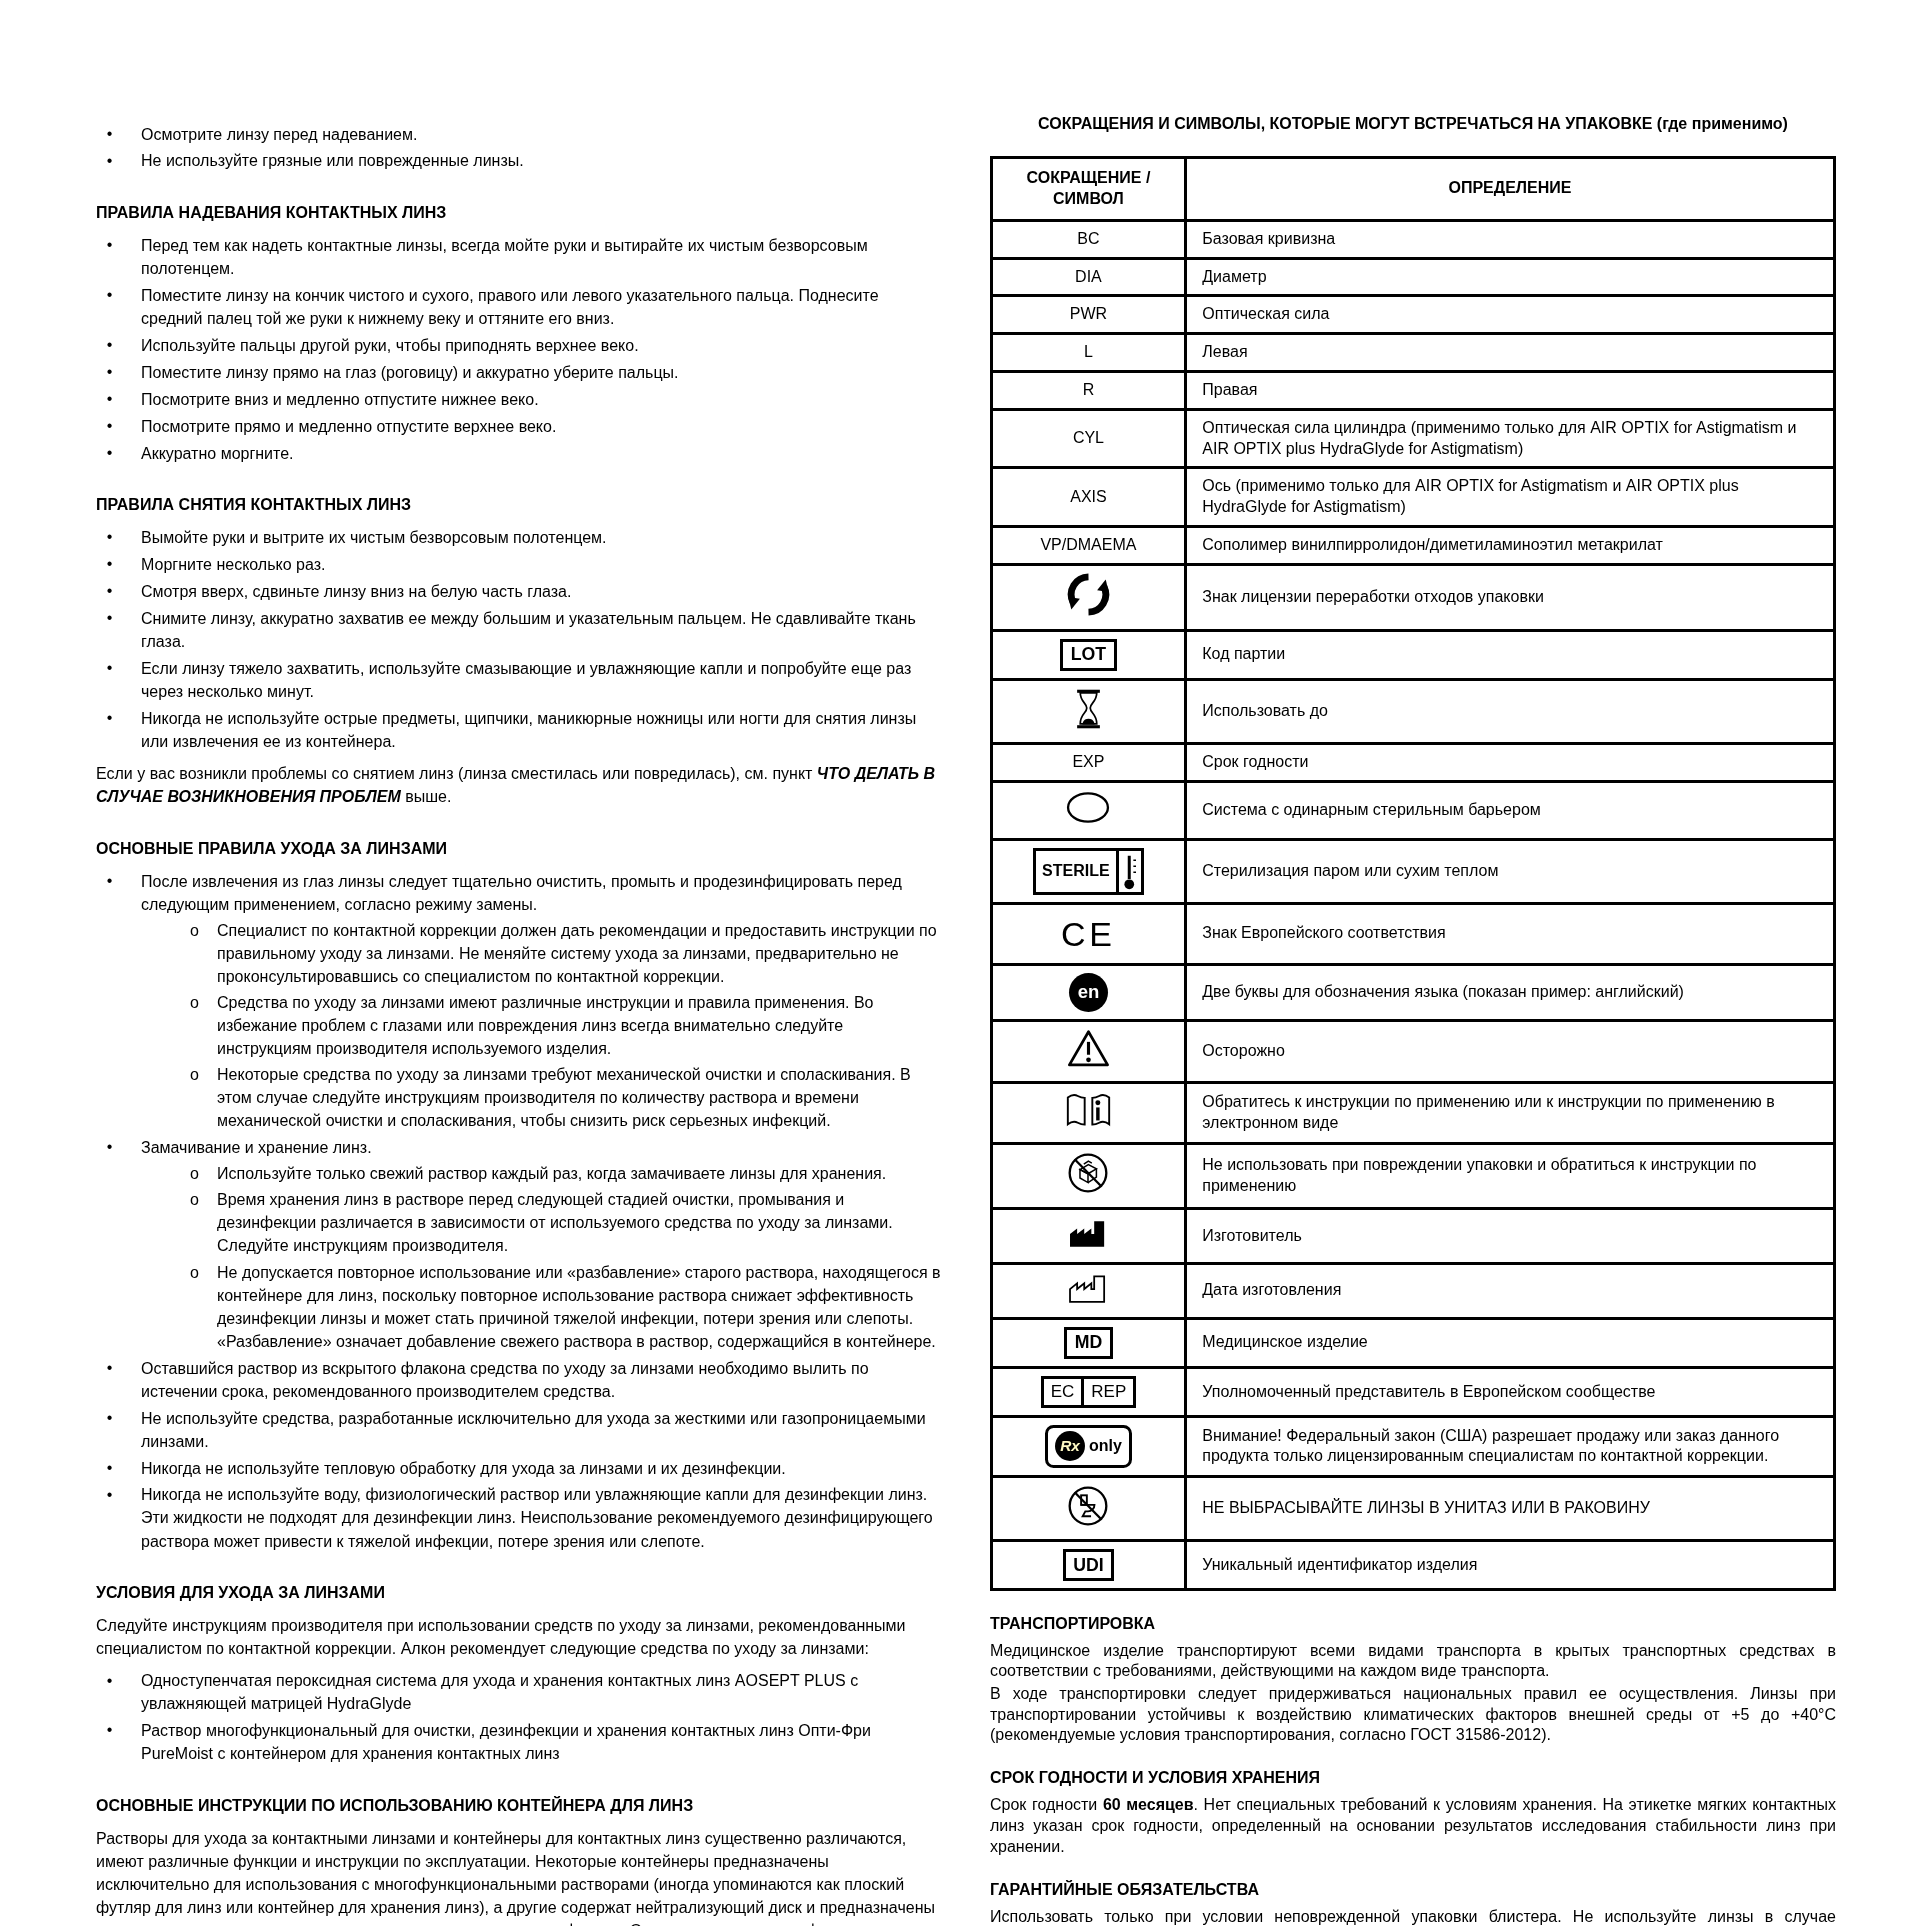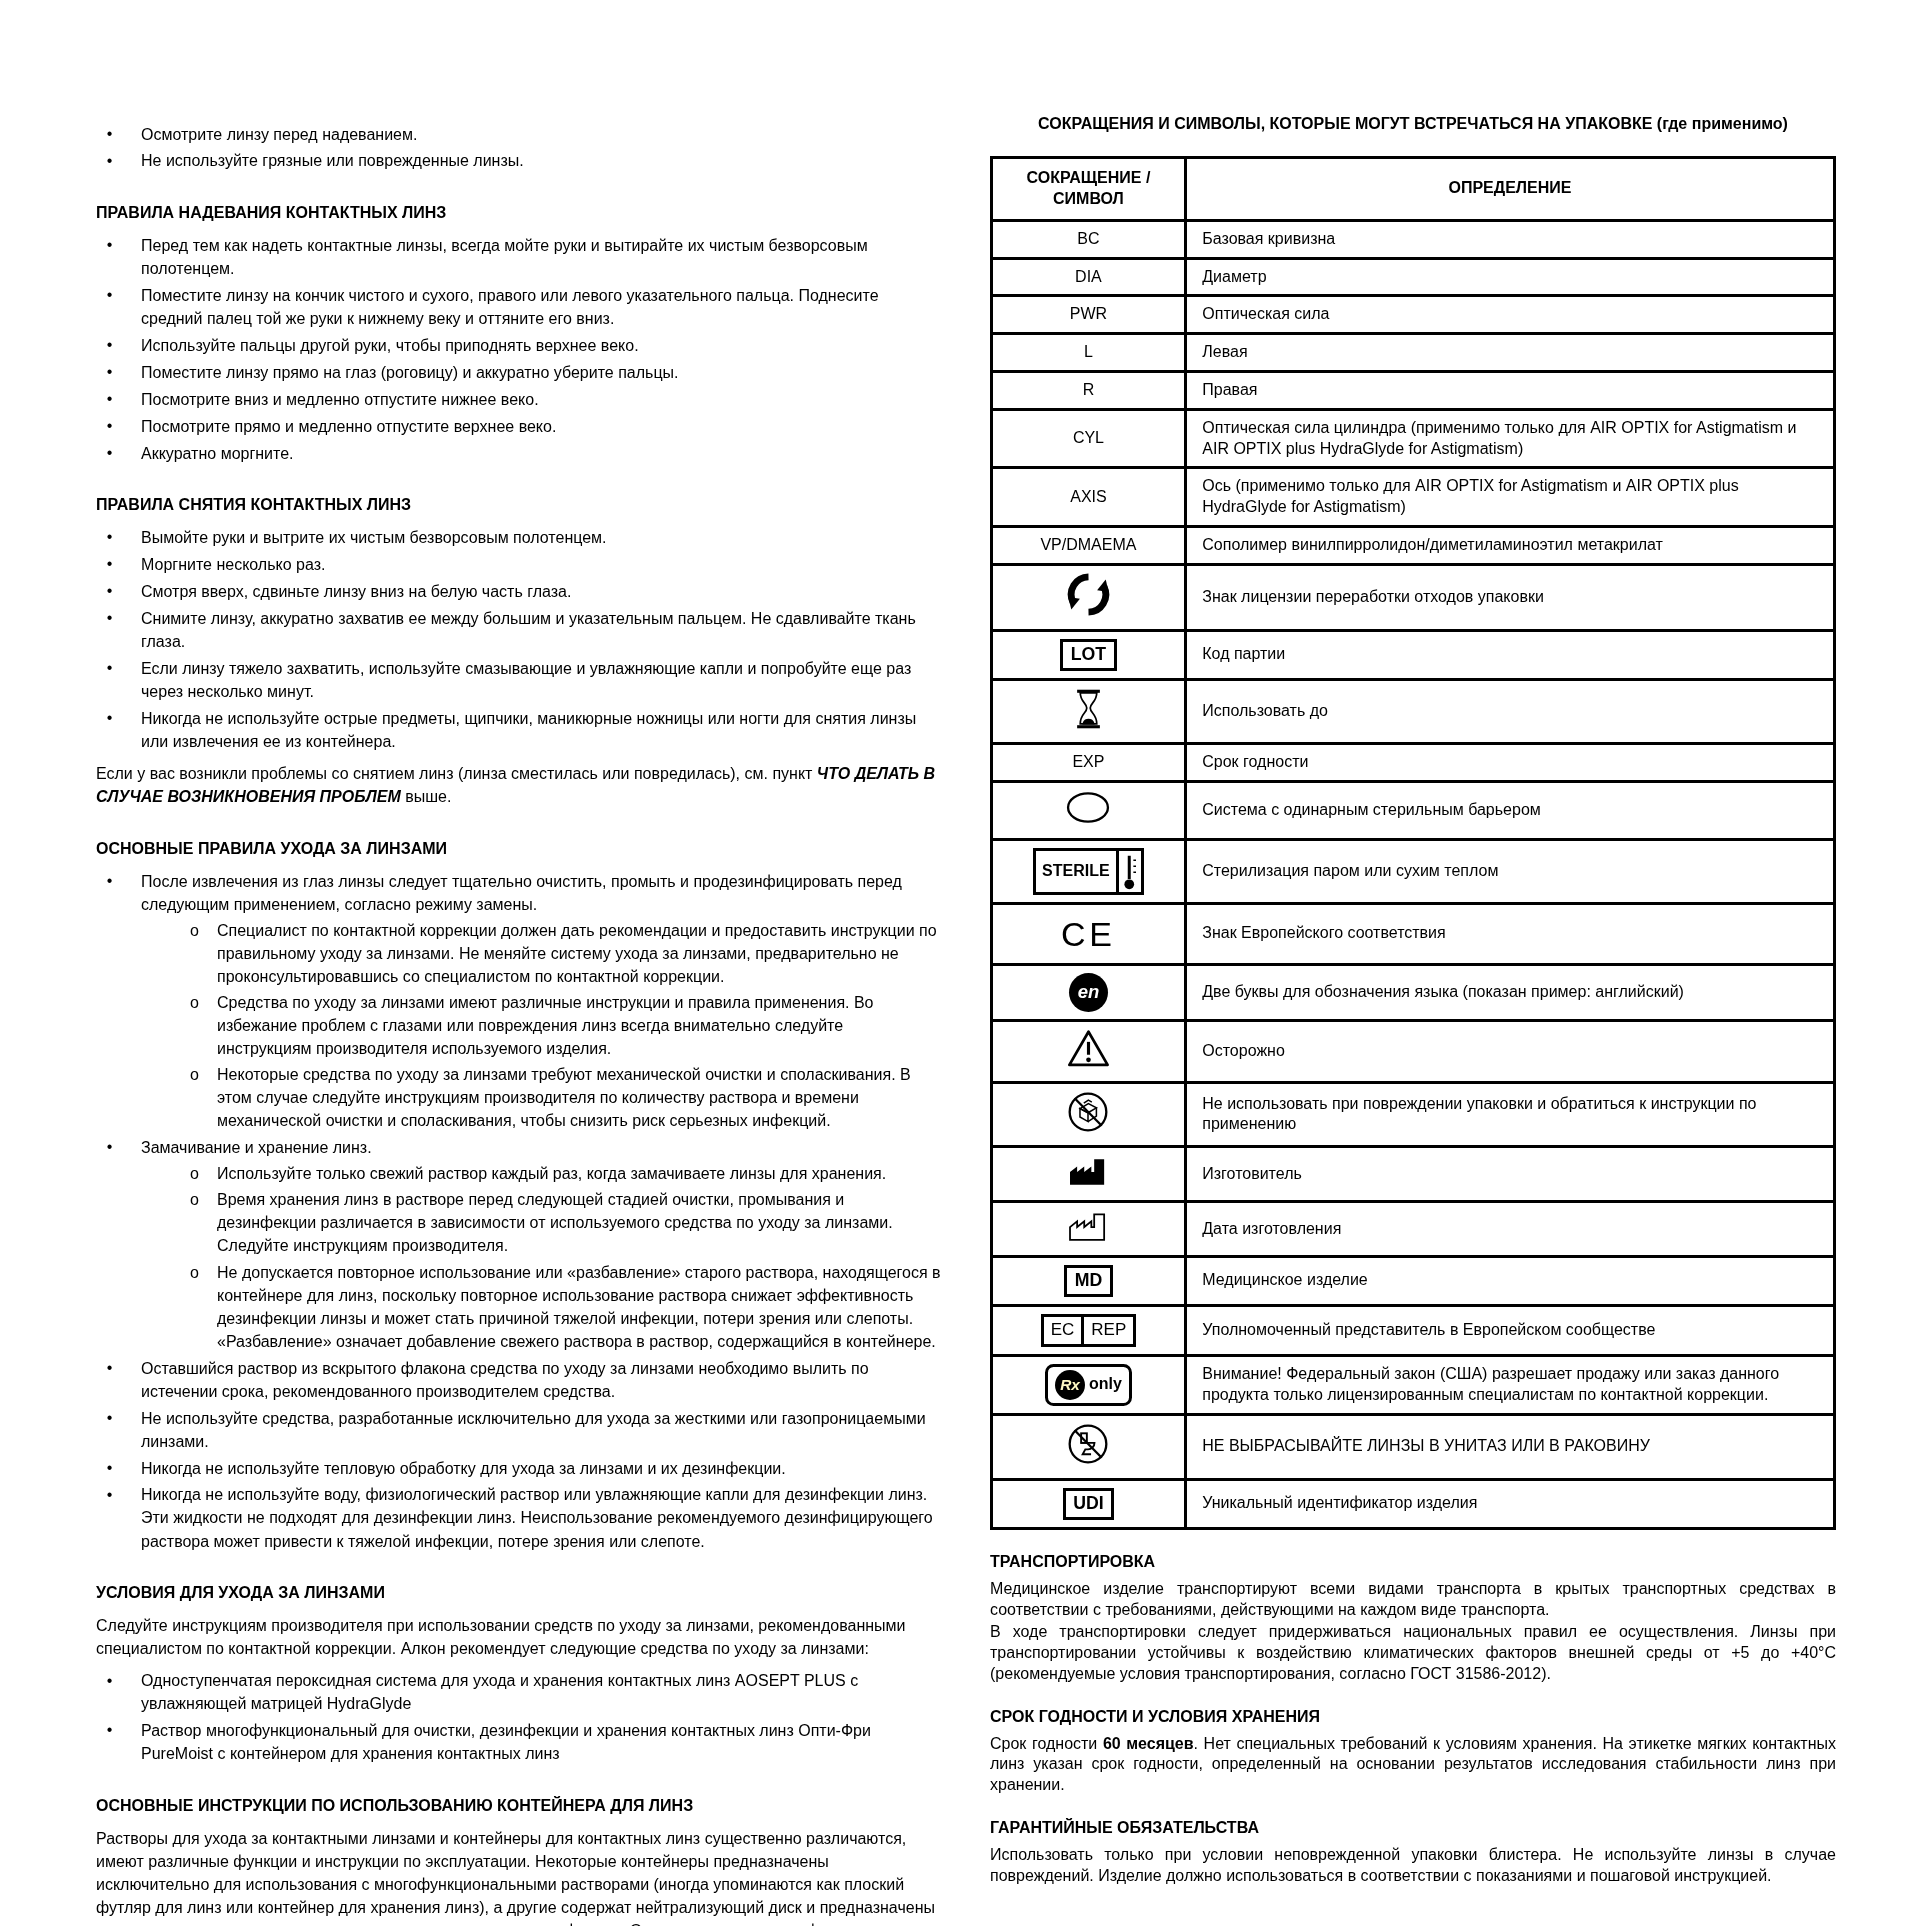--- a/index.html
+++ b/index.html
@@ -31,21 +31,21 @@
   .rc .h{font-weight:bold;margin:22.3px 0 6.2px 0;text-align:justify;}
   .rc .p{margin:5.4px 0;text-align:justify;}
   .rc .tight{margin:1.5px 0;}
   
   .symbox{display:inline-block;border:3.1px solid #000;padding:1.5px 7.7px;font-weight:bold;font-size:17.7px;}
   .ecrep{display:inline-flex;border:3.1px solid #000;font-weight:normal;font-size:17px;}
   .ecrep .c1{padding:2.3px 7px;border-right:3.1px solid #000;}
   .ecrep .c2{padding:2.3px 7px;}
   .ce{font-size:34px;letter-spacing:3.9px;}
   .encirc{display:inline-flex;width:39px;height:39px;background:#000;border-radius:50%;
-          color:#fff;font-weight:bold;font-size:18.5px;align-items:center;justify-content:center;font-style:italic;}
+          color:#fff;font-weight:bold;font-size:18.5px;align-items:center;justify-content:center;}
   .rxbox{display:inline-flex;align-items:center;border:3.5px solid #000;border-radius:8.5px;padding:3.1px 7px;gap:3.9px;}
   .rxcirc{display:inline-flex;width:30px;height:30px;background:#000;border-radius:50%;color:#fef9c3;
           font-weight:bold;font-style:italic;font-size:15.4px;align-items:center;justify-content:center;}
   .rxonly{font-weight:bold;font-size:16px;}
   .sterilerow{display:inline-flex;align-items:stretch;}
   .sterilerow .stx{border:3.1px solid #000;padding:2.3px 6.2px;font-weight:bold;font-size:16px;display:flex;align-items:center;}
   .sterilerow .sth{border:3.1px solid #000;border-left:none;padding:0.8px 3.1px;display:flex;align-items:center;}
 </style>
 </head>
 <body>
@@ -199,20 +199,29 @@
             <td class="sym"><span class="encirc">en</span></td>
             <td class="def">Две буквы для обозначения языка (показан пример: английский)</td>
           </tr>
           <tr>
             <td class="sym"><svg width="43" height="39" viewBox="0 0 110 100" xmlns="http://www.w3.org/2000/svg">
                 <path d="M55 7 L104 92 H6 Z" fill="none" stroke="#000" stroke-width="7" stroke-linejoin="round"></path>
        <rect x="51" y="33" width="8" height="33" fill="#000"></rect>
        <circle cx="55" cy="79" r="6" fill="#000"></circle>
               </svg></td>
             <td class="def">Осторожно</td>
+          </tr>
+          <tr>
+            <td class="sym"><svg width="49" height="39" viewBox="0 0 128 100" xmlns="http://www.w3.org/2000/svg">
+                <path d="M10 16 q14 -11 26 -4 q9 5 18 5 v70 q-9 0 -18 -5 q-12 -7 -26 4 z" fill="none" stroke="#000" stroke-width="5"></path>
+       <path d="M118 16 q-14 -11 -26 -4 q-9 5 -18 5 v70 q9 0 18 -5 q12 -7 26 4 z" fill="none" stroke="#000" stroke-width="5"></path>
+       <rect x="84" y="42" width="9" height="34" fill="#000"></rect>
+       <circle cx="88.5" cy="30" r="6.5" fill="#000"></circle>
+              </svg></td>
+            <td class="def">Обратитесь к инструкции по применению или к инструкции по применению в электронном виде</td>
           </tr>
           <tr>
             <td class="sym"><svg width="42" height="42" viewBox="0 0 110 110" xmlns="http://www.w3.org/2000/svg">
                 <circle cx="55" cy="55" r="48" fill="none" stroke="#000" stroke-width="6"></circle>
        <g stroke="#000" stroke-width="4" fill="none">
          <path d="M34 46 l22 -13 l21 11 l-22 13 z"></path>
          <path d="M34 46 v22 l21 12 v-23 z"></path>
          <path d="M77 44 v22 l-22 14"></path>
          <path d="M44 32 l12 -8 l9 5"></path>
        </g>

